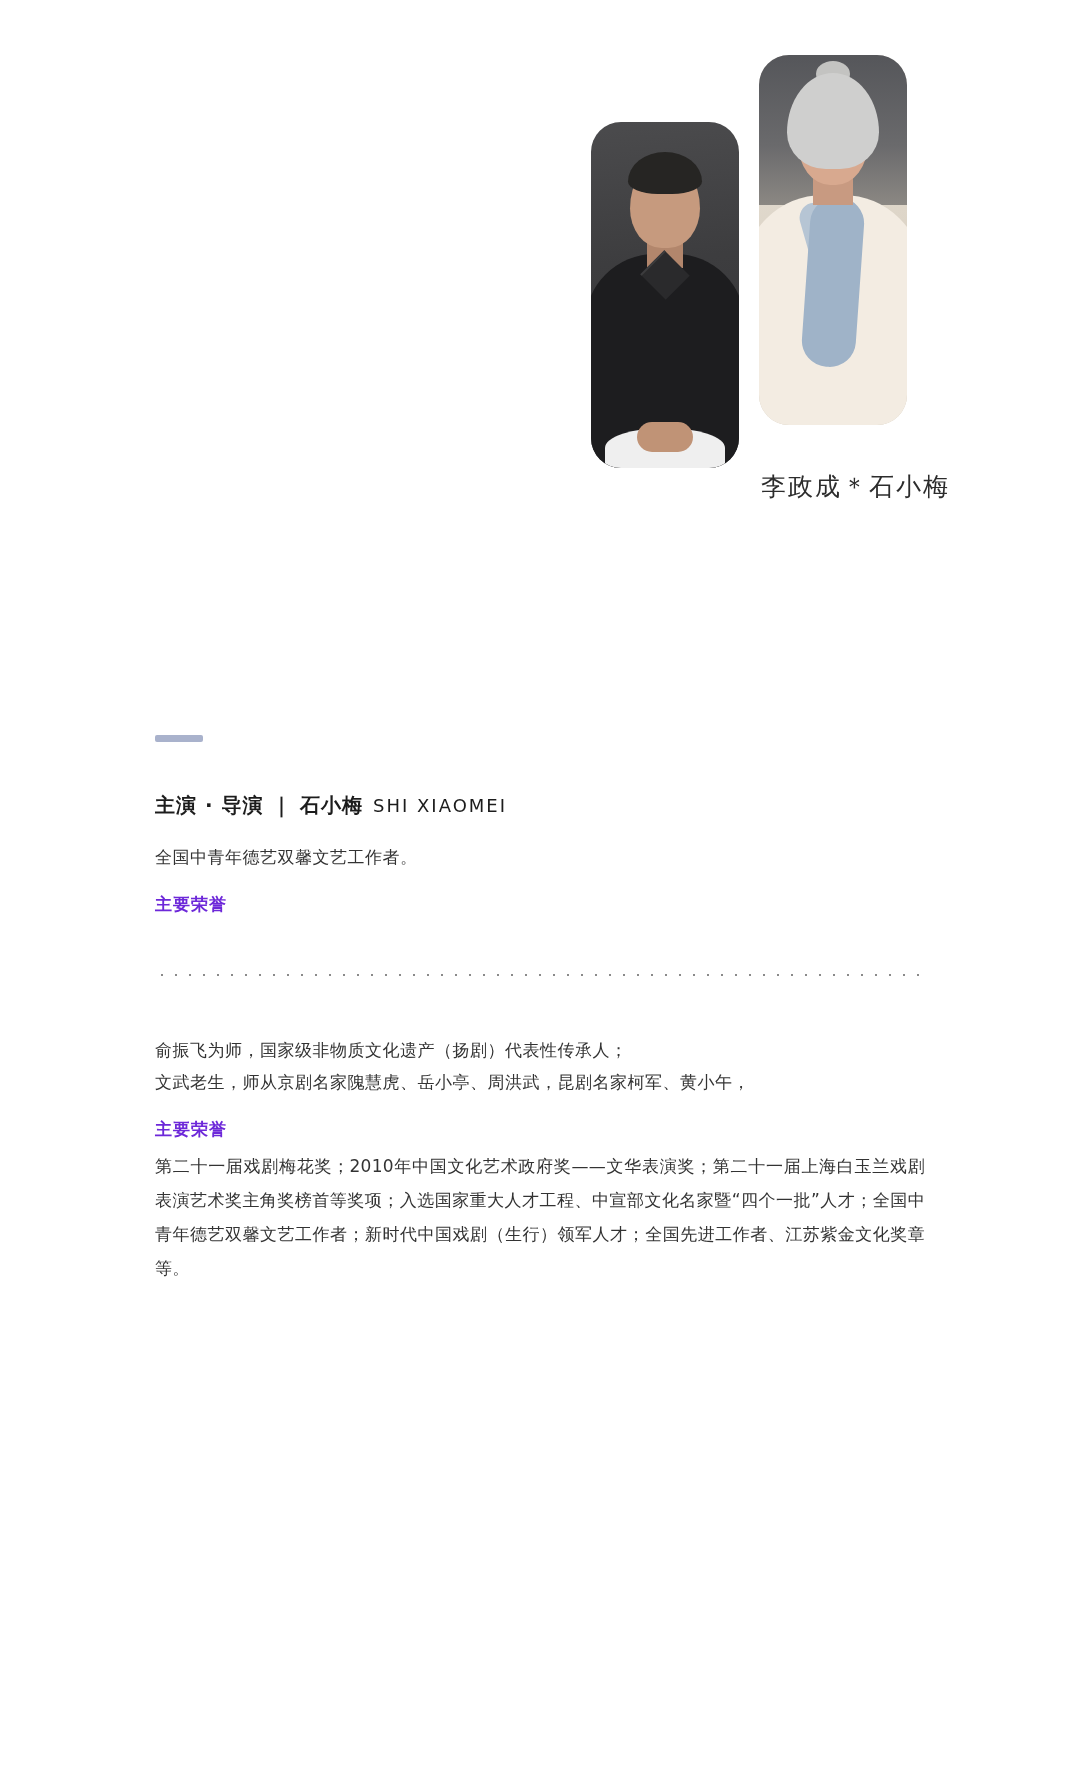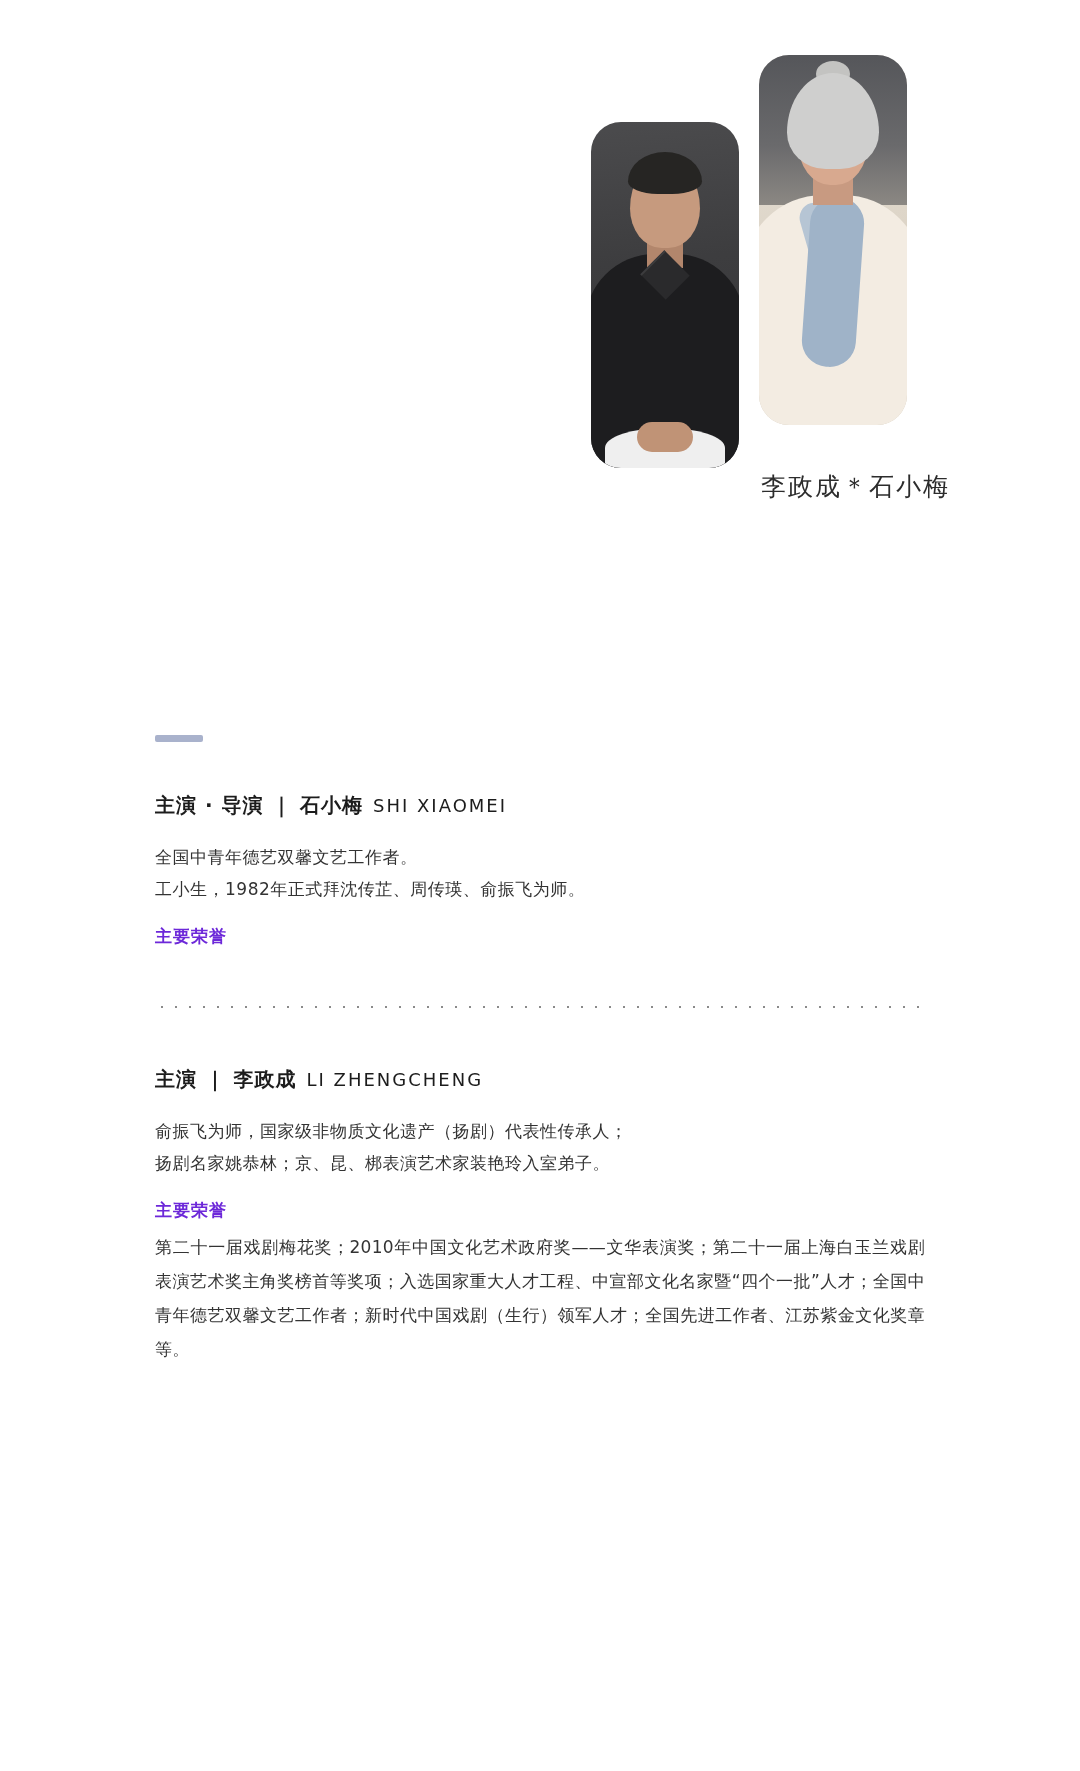--- a/index.html
+++ b/index.html
@@ -296,29 +296,25 @@
 
 <div class="content">
 
   <div class="accent-bar"></div>
 
   <div class="block">
     <div class="person-title">
       <span>主演 · 导演 ｜ 石小梅</span><span class="pinyin">SHI XIAOMEI</span>
     </div>
     <div class="body-line">全国中青年德艺双馨文艺工作者。</div>
-    <div class="body-line">工小生，1982年正式拜沈传芷、周传瑛、俞振飞为师。</div>
     <div class="sub-head">主要荣誉</div>
   </div>
 
   <div class="divider-dots"></div>
 
   <div class="block block-2">
-    <div class="person-title">
-      <span>主演 ｜ 李政成</span><span class="pinyin">LI ZHENGCHENG</span>
-    </div>
     <div class="body-line">俞振飞为师，国家级非物质文化遗产（扬剧）代表性传承人；</div>
-    <div class="body-line">扬剧名家姚恭林；京、昆、梆表演艺术家装艳玲入室弟子。</div>
+    <div class="body-line">文武老生，师从京剧名家隗慧虎、岳小亭、周洪武，昆剧名家柯军、黄小午，</div>
     <div class="sub-head">主要荣誉</div>
     <div class="para">第二十一届戏剧梅花奖；2010年中国文化艺术政府奖——文华表演奖；第二十一届上海白玉兰戏剧表演艺术奖主角奖榜首等奖项；入选国家重大人才工程、中宣部文化名家暨“四个一批”人才；全国中青年德艺双馨文艺工作者；新时代中国戏剧（生行）领军人才；全国先进工作者、江苏紫金文化奖章等。</div>
   </div>
 
 </div>
 
 </body></html>

